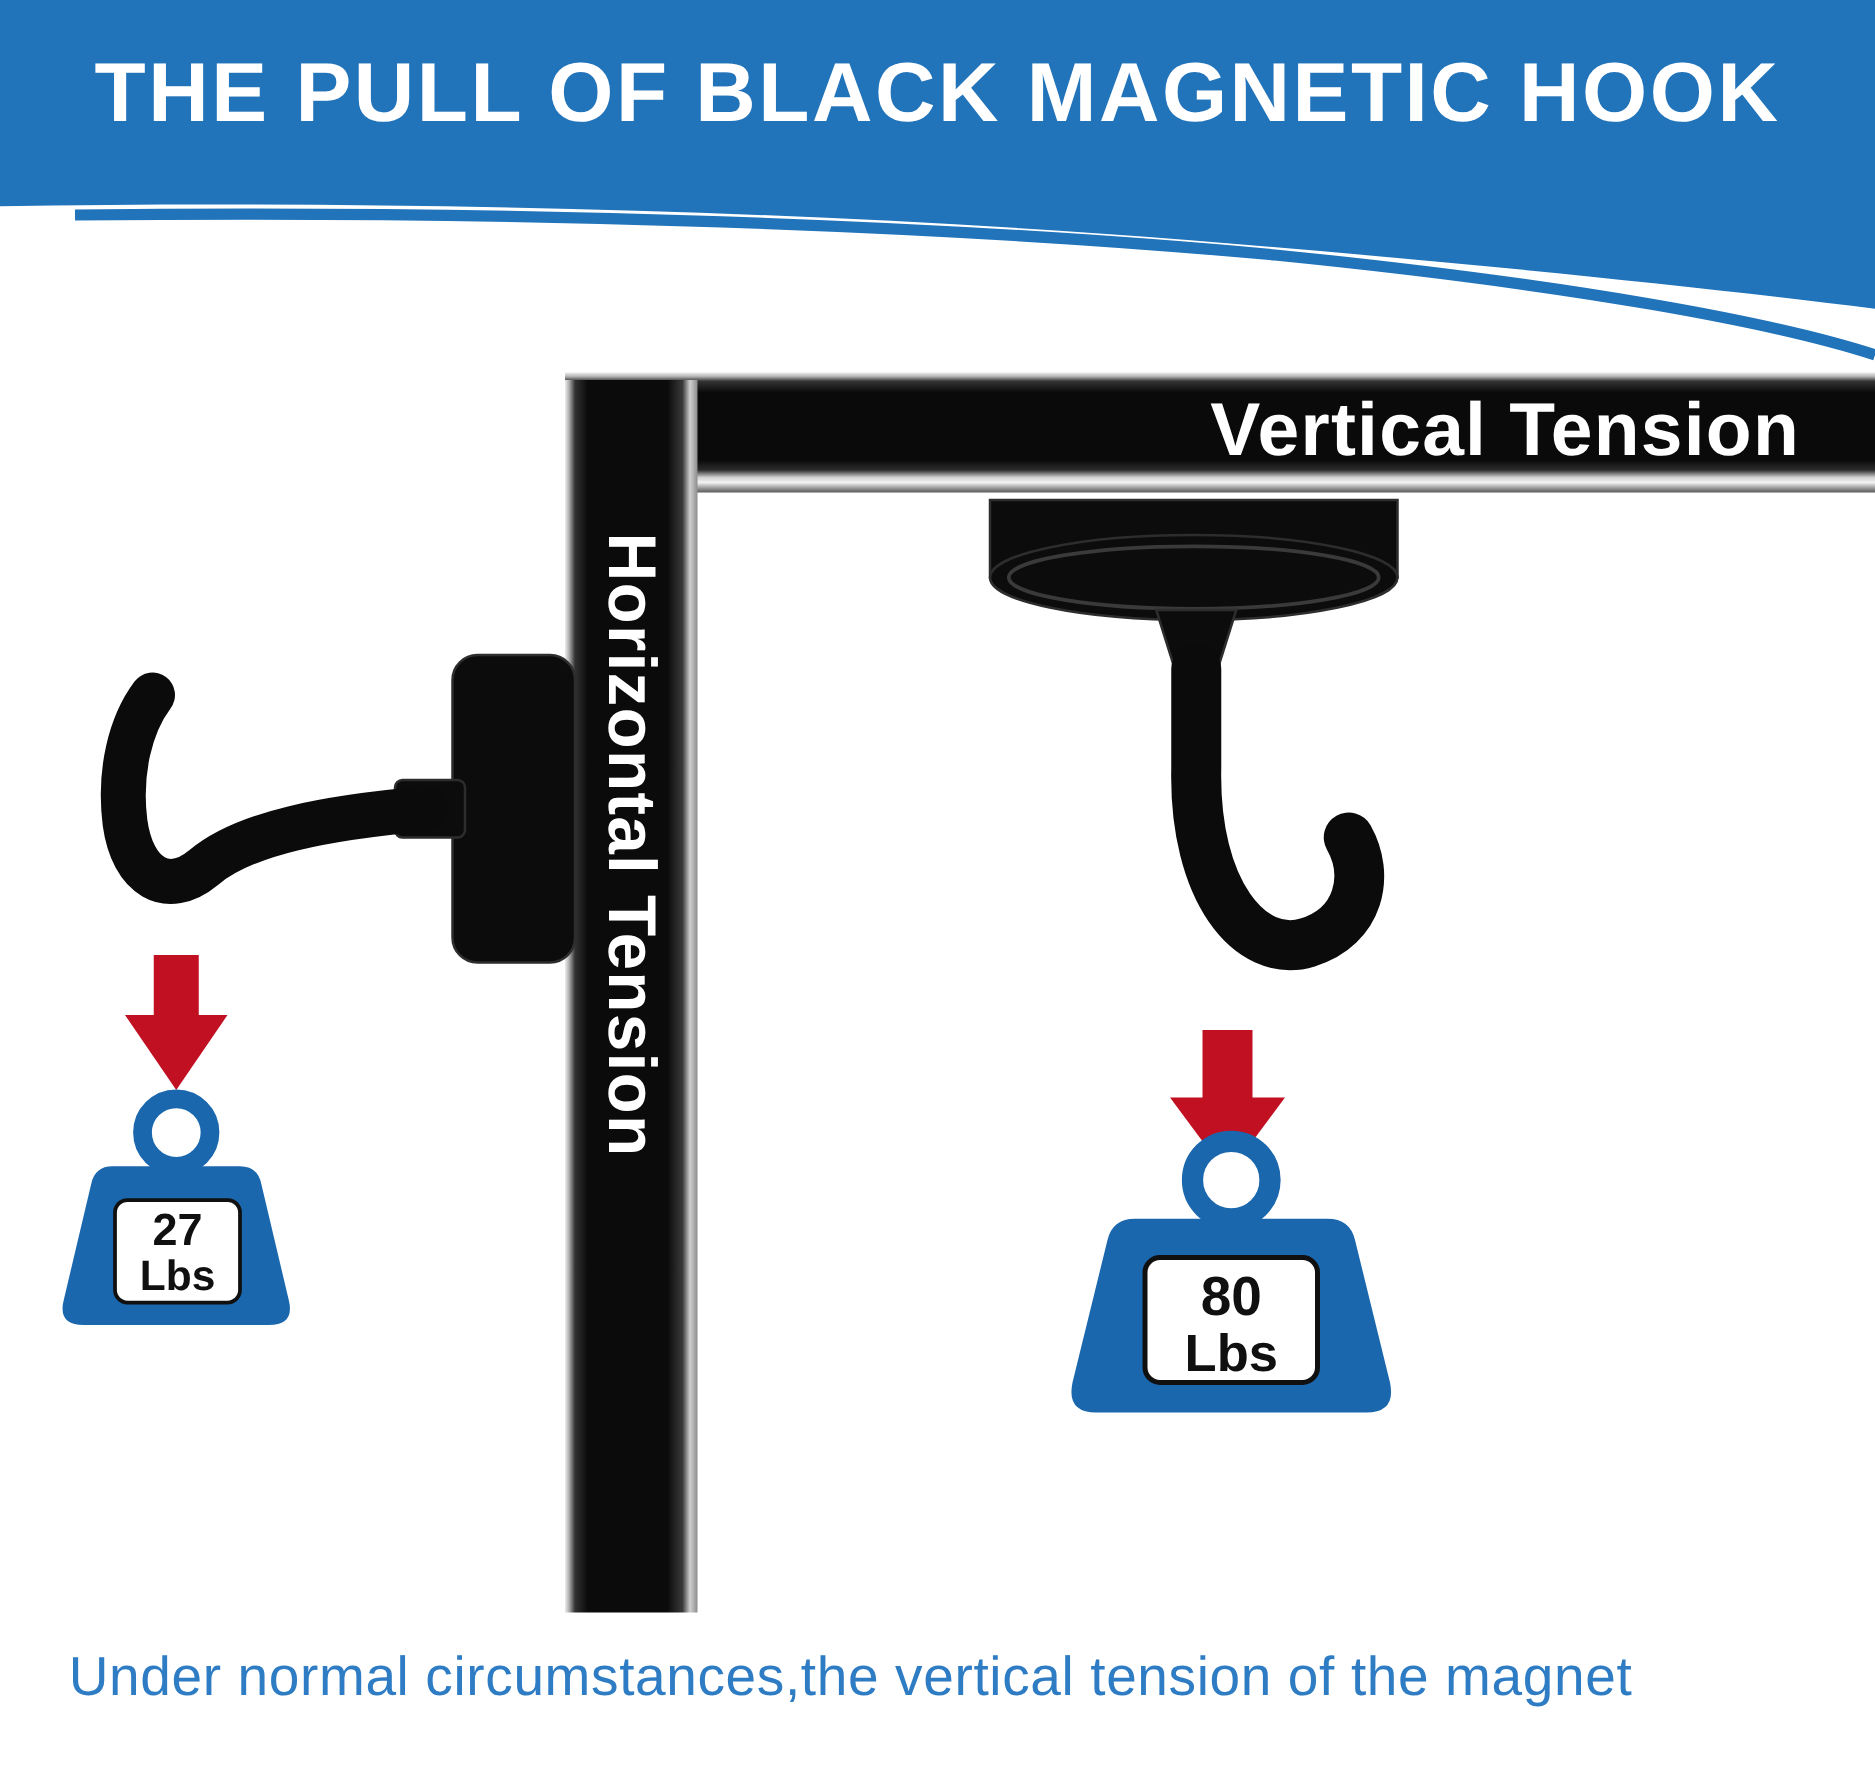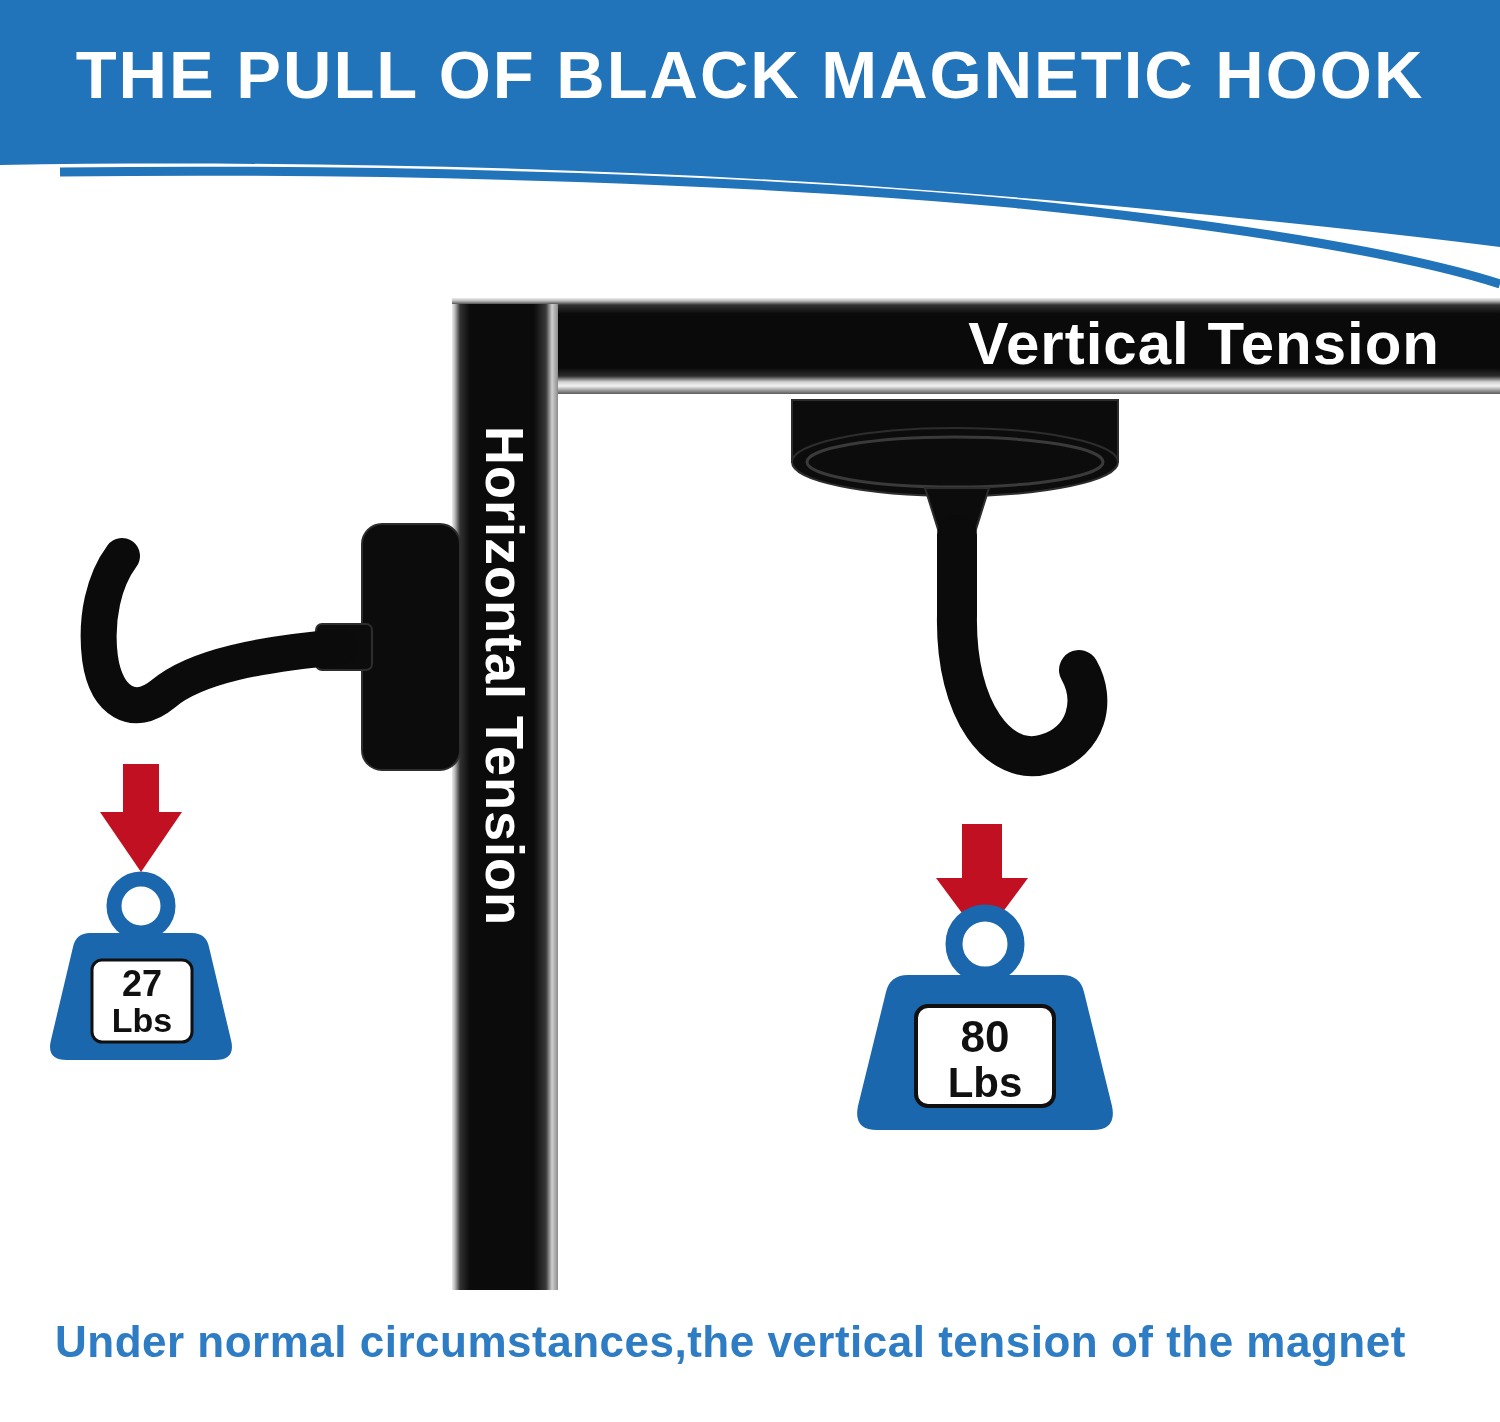--- a/index.html
+++ b/index.html
@@ -47,21 +47,21 @@
   .arrow *{fill:var(--arrow-red,#c11022);}
   .ring{fill:#ffffff;stroke:var(--accent-blue,#1a67ad);stroke-width:17;}
   .ring-sm{stroke-width:15;}
   .weight{fill:var(--accent-blue,#1a67ad);}
   .wbox{fill:#ffffff;stroke:#101010;stroke-width:4;}
   .wbox-sm{stroke-width:3;}
   .wtext{font-family:"Liberation Sans",sans-serif;font-weight:bold;fill:#101010;text-anchor:middle;}
   
   .footer{
     position:absolute;left:55px;top:1316px;width:1410px;z-index:2;
-    color:var(--footer-blue,#2e7cc3);font-size:44px;line-height:1.17;letter-spacing:.5px;font-weight:bold;
+    color:var(--footer-blue,#2e7cc3);font-size:44px;line-height:1.17;letter-spacing:.5px;
   }
 </style>
 </head>
 <body>
 
 <div class="stage">
 
   <svg class="banner-svg" width="1500" height="300" viewBox="0 0 1500 300" aria-hidden="true">
     <path class="banner-main" d="M0,0 H1500 V247 C1350,228 1150,208 950,192 C650,168 300,160 0,165 Z"></path>
     <path class="banner-line" d="M60,172 C420,168 760,180 1020,204 C1260,228 1420,258 1500,284"></path>

